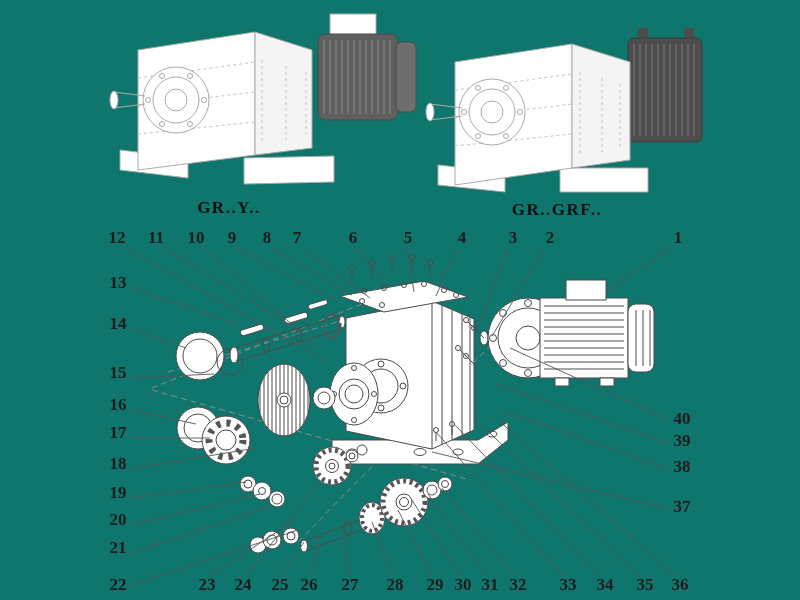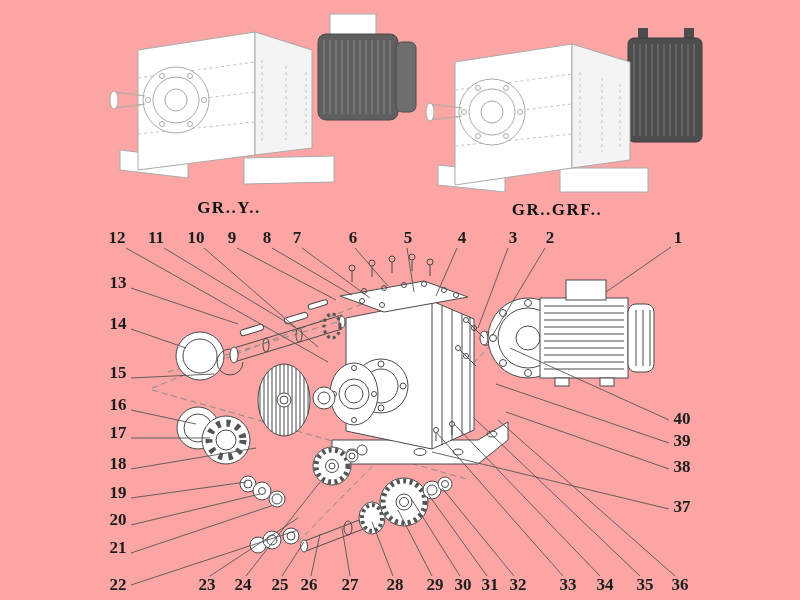--- a/index.html
+++ b/index.html
@@ -1,16 +1,16 @@
 <!DOCTYPE html>
 <html><head>
 <meta charset="utf-8">
 <style>
   html,body{margin:0;padding:0;background:#ffffff;}
-  #stage{position:relative;width:800px;height:600px;background:#fca5a5;overflow:hidden;
+  #stage{position:relative;width:800px;height:600px;background:#0f766e;overflow:hidden;
          font-family:"Liberation Serif", serif;}
   svg{display:block;}
   .ln  {fill:none;stroke:#4a4a4a;stroke-width:1;}
   .lnf {fill:#ffffff;stroke:#4a4a4a;stroke-width:1;}
   .dash{fill:none;stroke:#8a8a8a;stroke-width:1;stroke-dasharray:6 4;}
   .lt  {fill:none;stroke:#aaaaaa;stroke-width:1;}
   .ltf {fill:#ffffff;stroke:#aaaaaa;stroke-width:1;}
   .lts {fill:#f4f4f4;stroke:#aaaaaa;stroke-width:1;}
   .ltd {fill:none;stroke:#c4c4c4;stroke-width:1;stroke-dasharray:3 3;}
   .fin {fill:none;stroke:#8c8c8c;stroke-width:1;}

